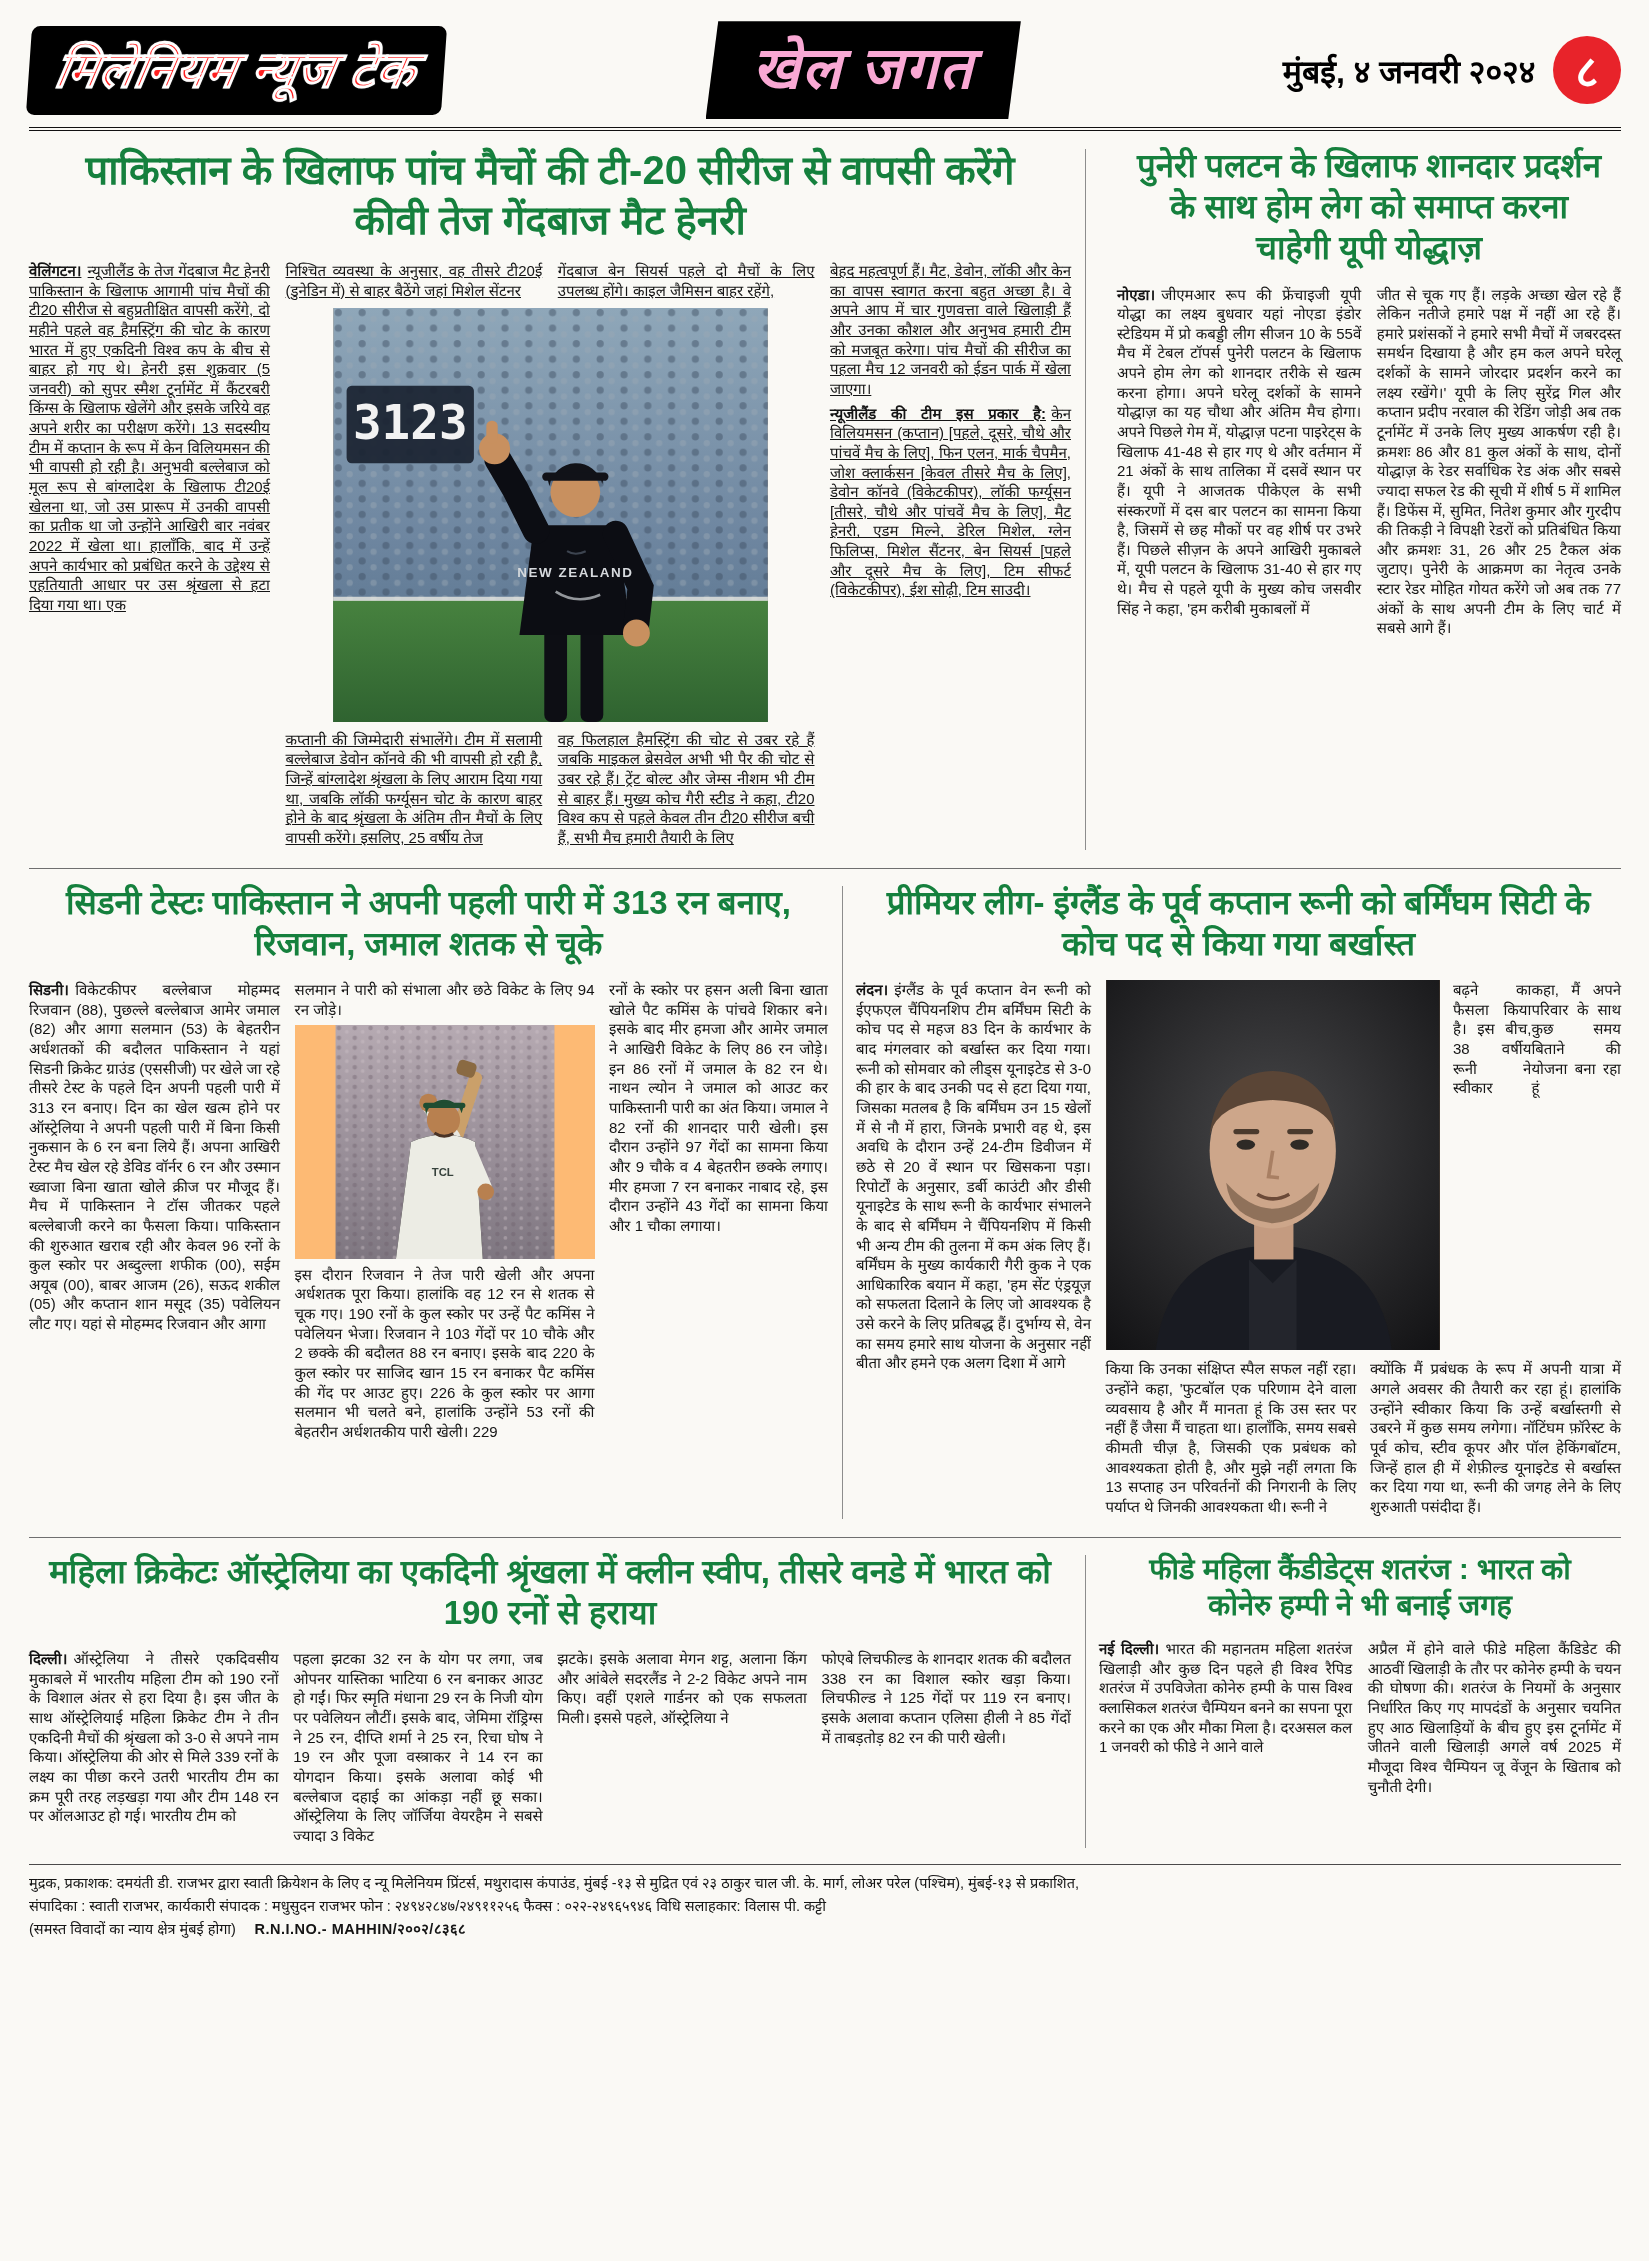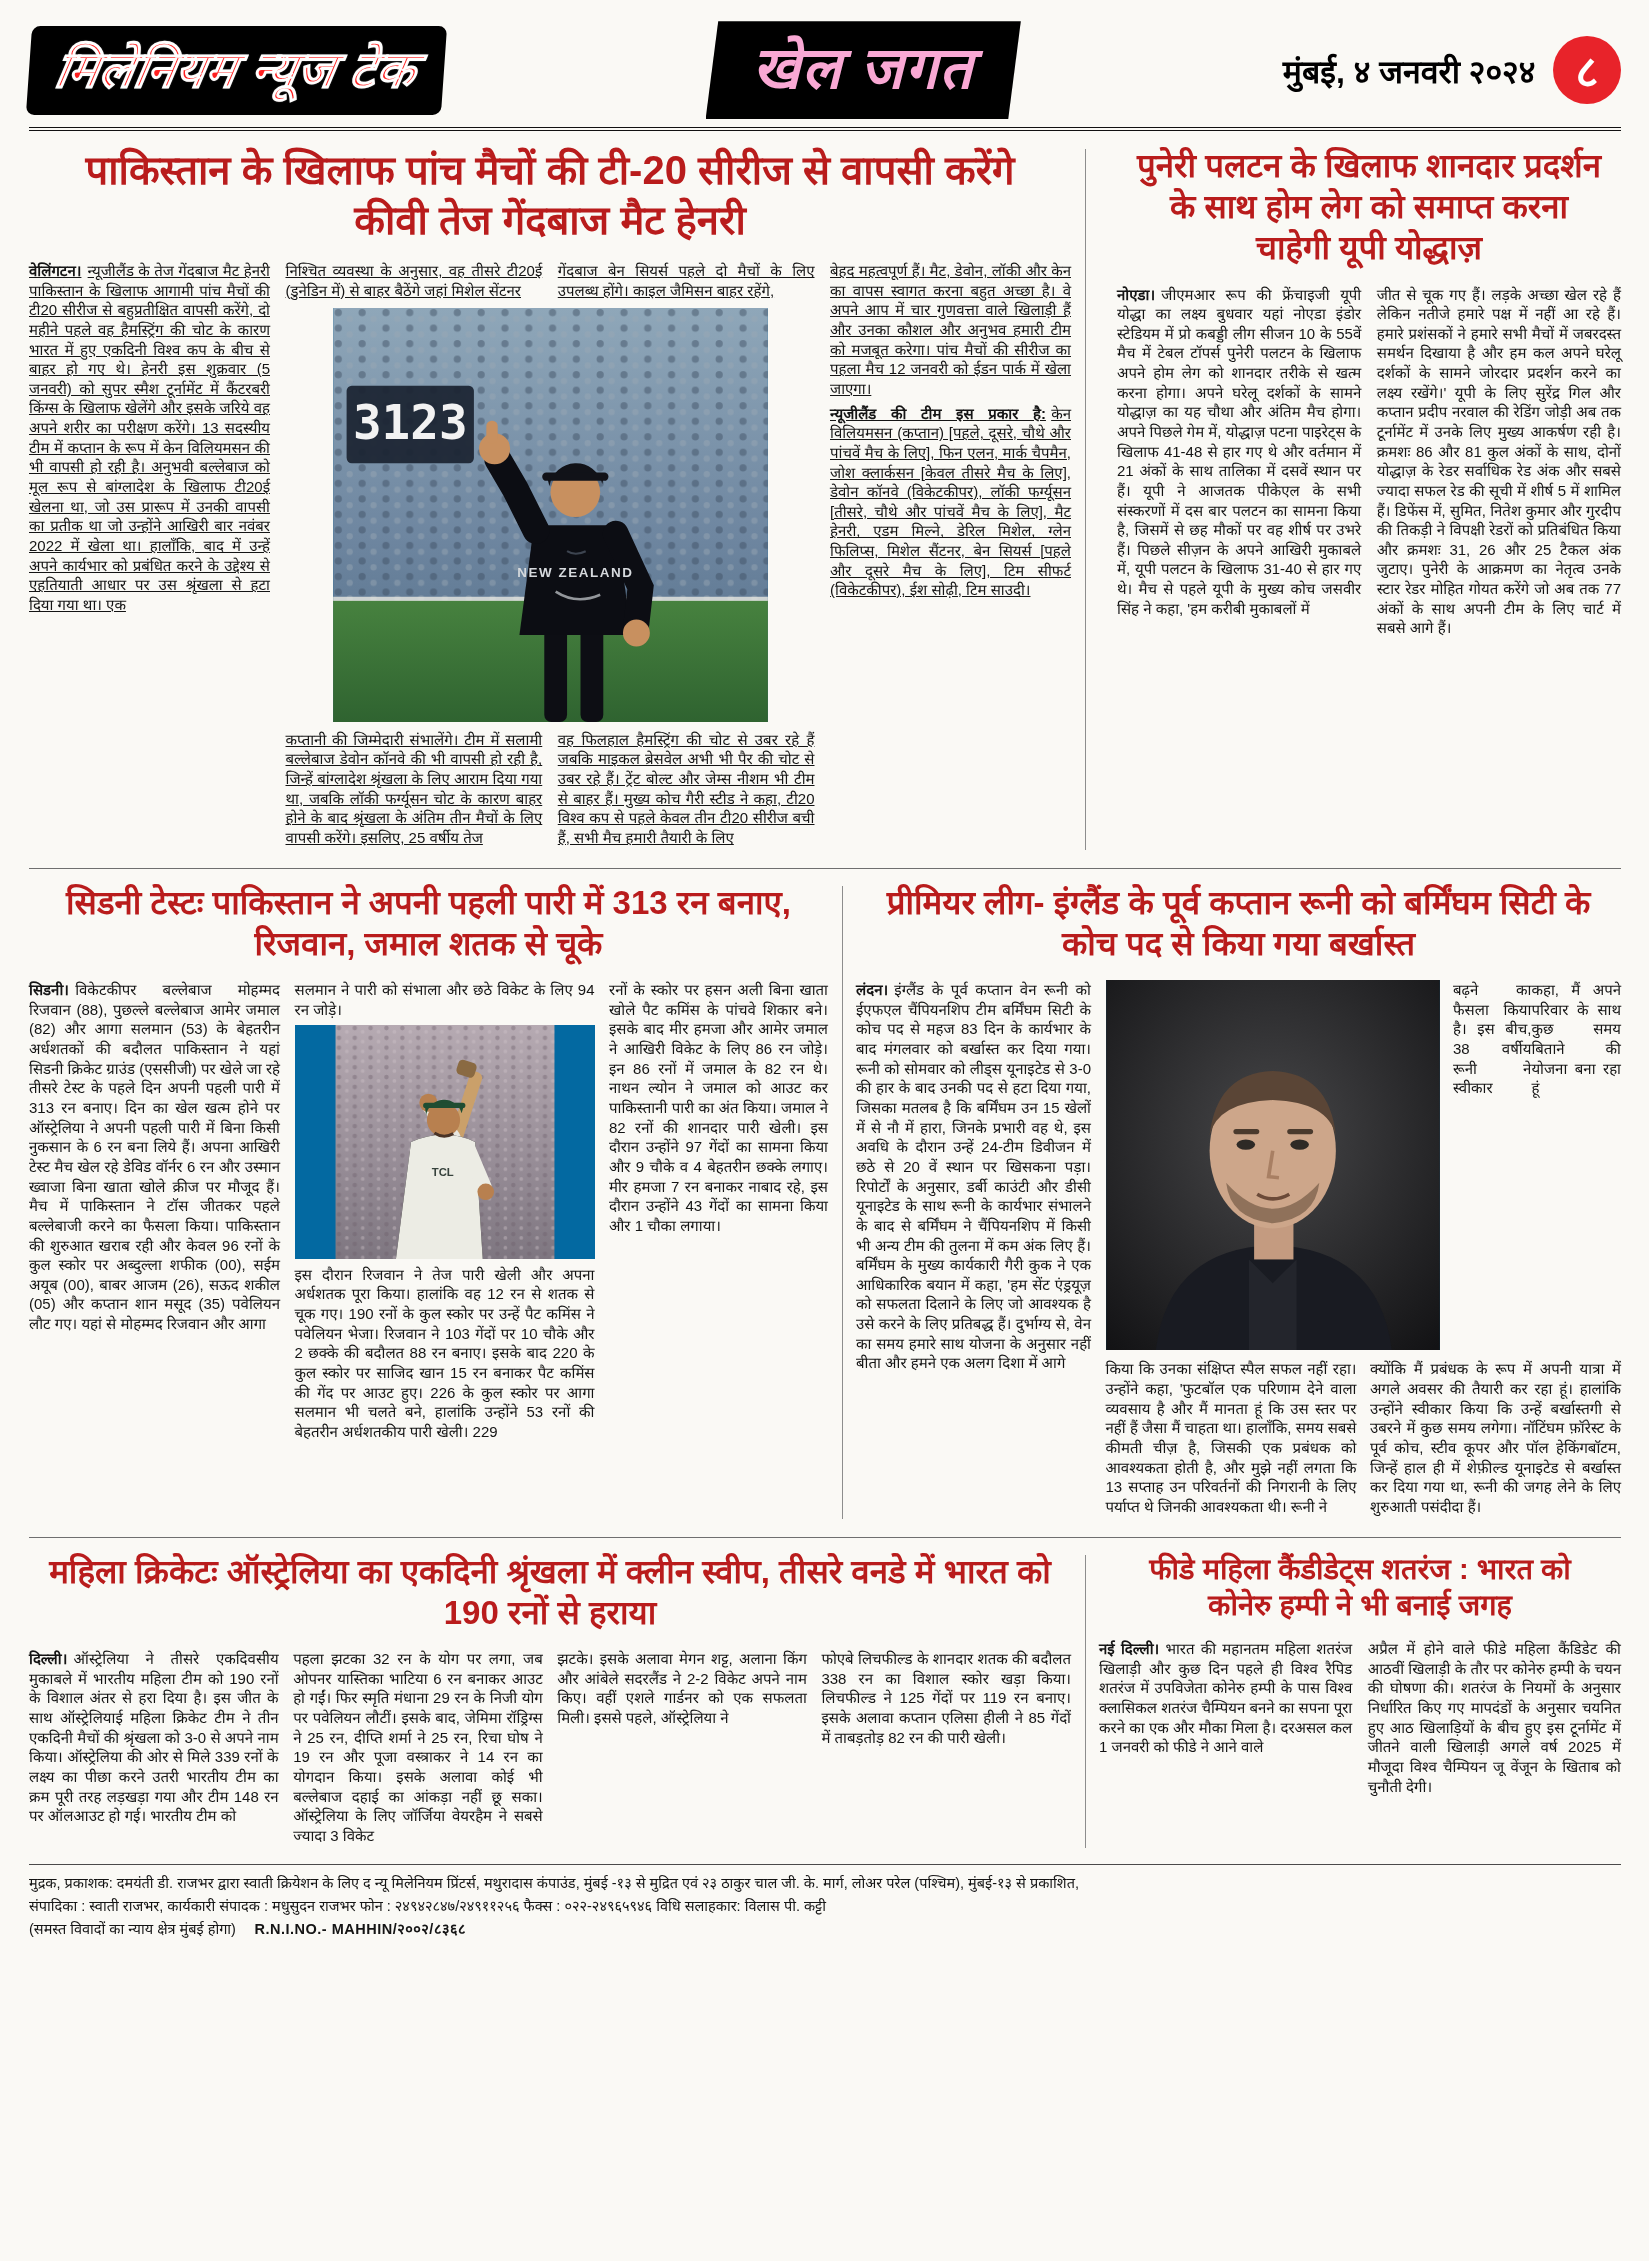--- a/index.html
+++ b/index.html
@@ -25,21 +25,21 @@
   .date-area{display:flex;align-items:center;gap:17.6px;}
   .date-text{font-size:32px;font-weight:700;color:#000000;white-space:nowrap;}
   .page-circle{width:68px;height:68px;border-radius:50%;background:#e8232a;color:#fff;
     display:flex;align-items:center;justify-content:center;font-size:44px;font-weight:700;flex:none;}
   .masthead-rule{border-bottom:4.1px double #111;margin:5.2px 0 15.5px;}
 
   
   .band{display:flex;align-items:stretch;}
   .vsep{border-left:1px solid #8d8d8d;margin:3.1px 13.5px;}
   .hsep{border-top:1px solid #6f6f6f;margin:15.5px 0 13.5px;}
-  .headline{font-weight:800;text-align:center;color:#b91c1c;margin:0 15.5px 15.5px;line-height:1.24;}
+  .headline{font-weight:800;text-align:center;color:#15803d;margin:0 15.5px 15.5px;line-height:1.24;}
   .h-xl{font-size:40px;}
   .h-lg{font-size:33px;}
   .h-md{font-size:29px;}
   .btxt,.btxt p{font-size:15px;line-height:1.31;text-align:justify;margin:0;}
   .btxt p{margin-bottom:5.2px;}
   .dateline{font-weight:800;margin-right:6.2px;}
   .lead-bold{font-weight:800;margin-right:5.2px;}
 
   
   .art1{width:1042px;flex:none;}
@@ -68,21 +68,21 @@
   .a4-bottom{display:flex;gap:13.5px;margin-top:9.3px;}
   .a4-bottom p{flex:1;min-width:0;}
   
   .art5{width:1042px;flex:none;}
   .cols4{display:flex;gap:14.5px;}
   .cols4 > p{flex:1;min-width:0;}
   
   .art6{flex:1;min-width:0;}
 
   
-  .photo-frame{background:#0369a1;overflow:hidden;flex:none;}
+  .photo-frame{background:#fdba74;overflow:hidden;flex:none;}
   .photo-frame svg{display:block;width:100%;height:100%;}
   .ph-henry{width:435px;height:414px;margin:2.1px auto 8.3px;}
   .ph-rizwan{width:100%;height:234px;margin:4.1px 0 6.2px;}
   .ph-rooney{width:334px;height:370px;}
 
   
   .footer{margin-top:13.5px;border-top:1px solid #4a4a4a;padding-top:8.3px;font-size:14.5px;line-height:1.5;}
   .footer p{margin:0 0 1px;text-align:left;}
   .rni{font-weight:700;margin-left:18.6px;letter-spacing:0.5px;}
 </style>

